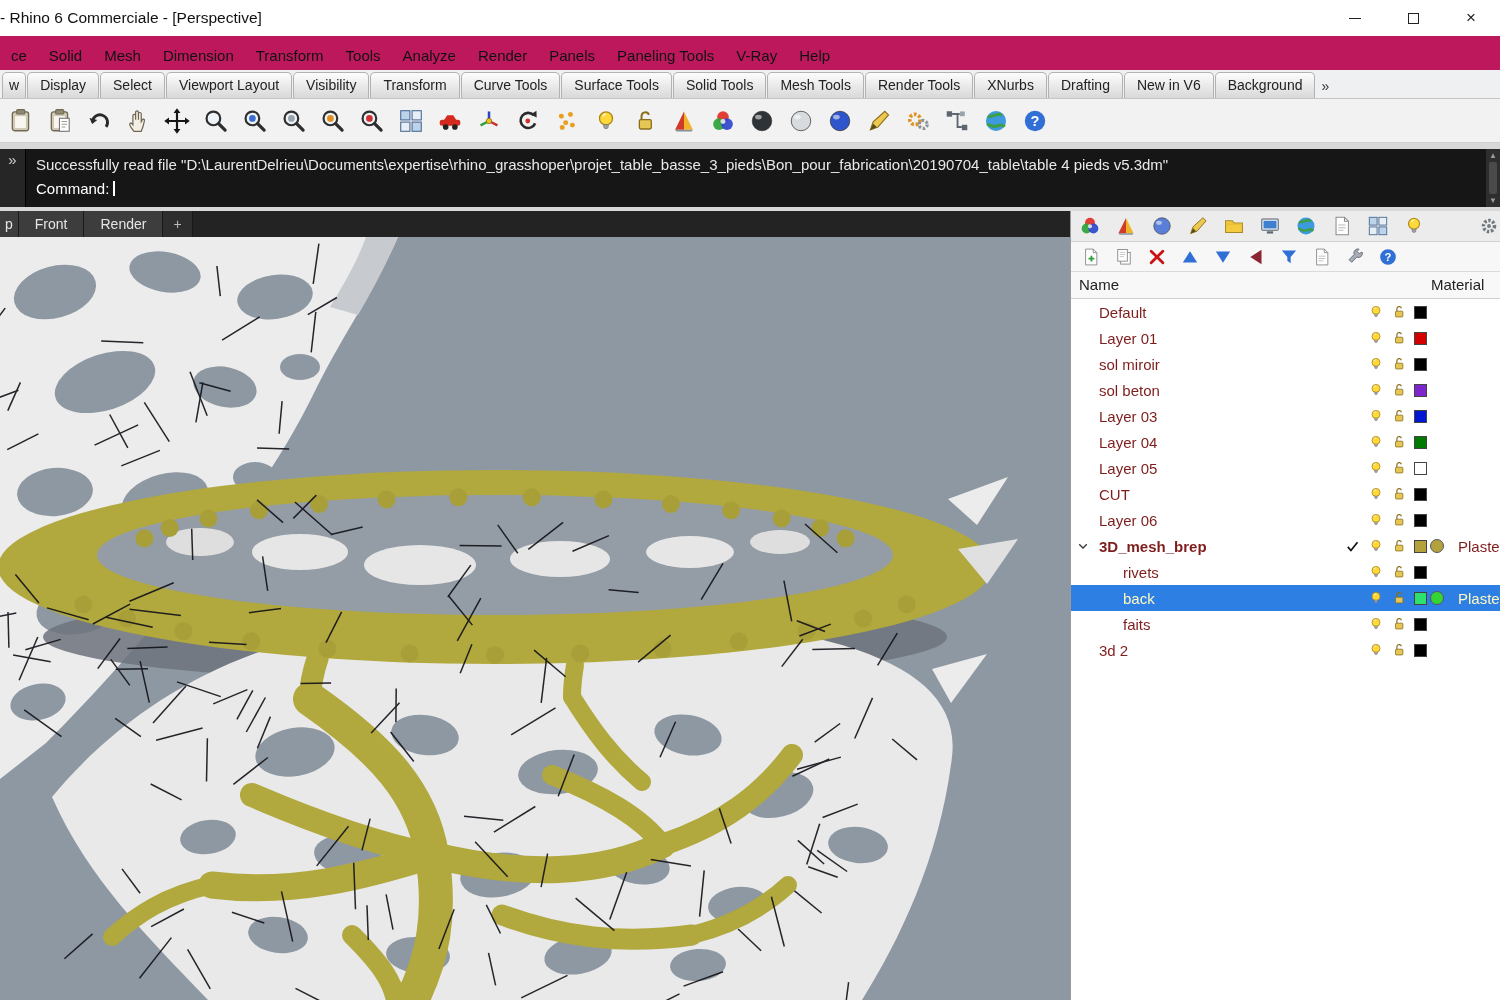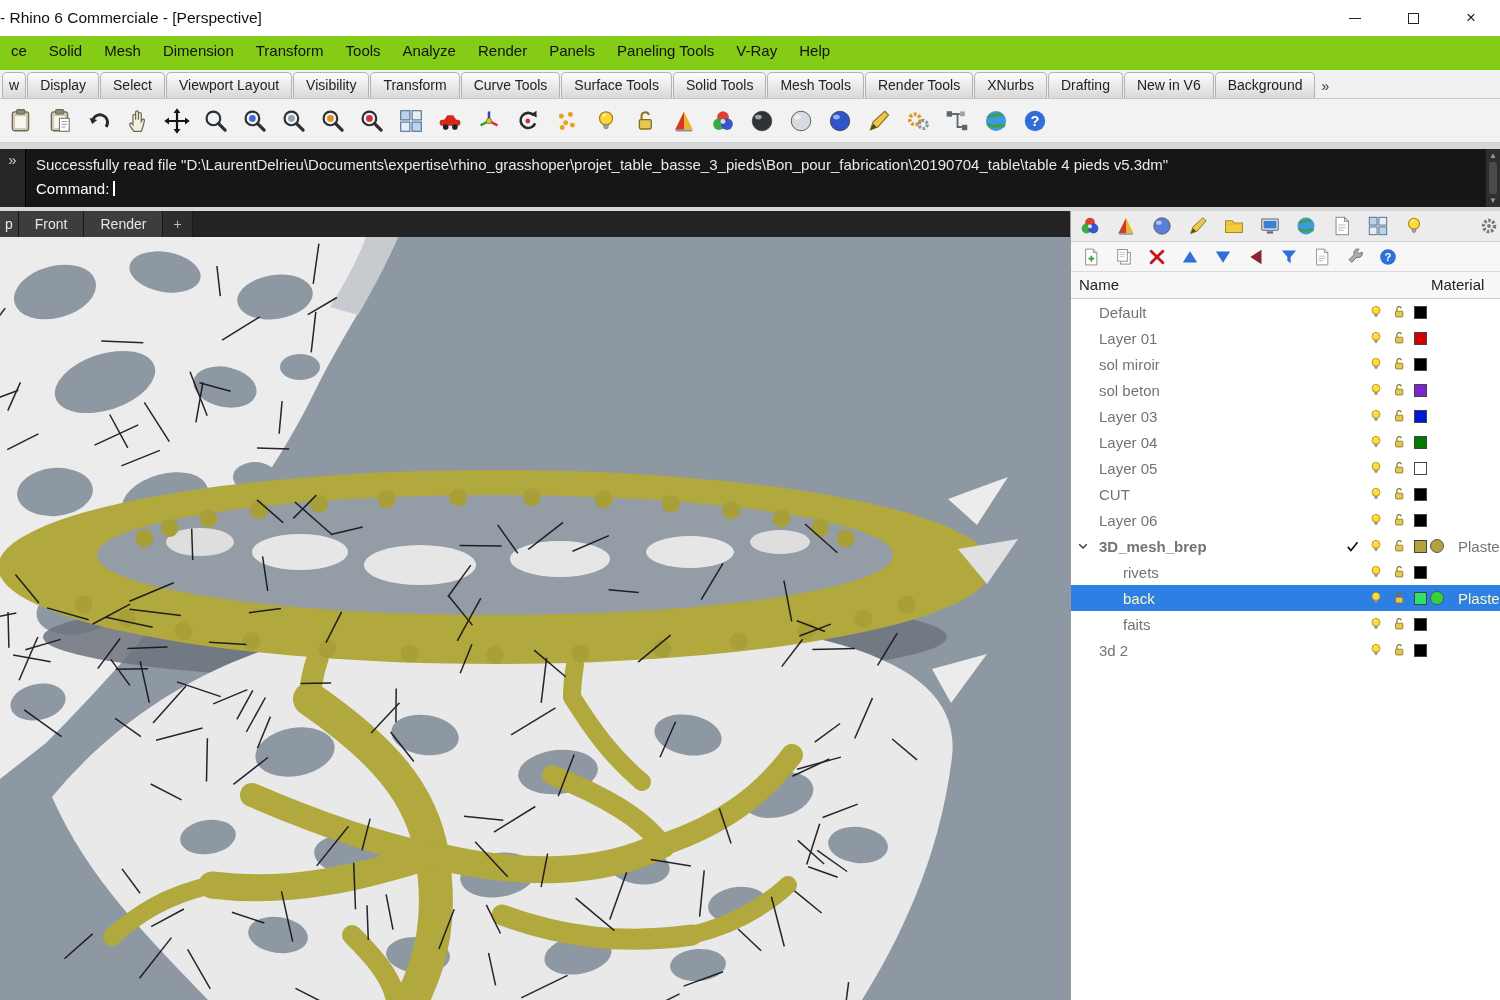--- a/index.html
+++ b/index.html
@@ -7,21 +7,21 @@
   body{font-family:"Liberation Sans",sans-serif;background:#fff;color:#111}
 
   
   .titlebar{height:36px;display:flex;align-items:center;background:#fff;font-size:15.5px;position:relative}
   .win-controls{position:absolute;right:0;top:0;height:100%;display:flex}
   .win-btn{width:58px;height:100%;display:flex;align-items:center;justify-content:center;font-size:17px;color:#222;cursor:default}
   .win-btn .dash{width:12px;border-top:1.6px solid #222;display:inline-block}
   .win-btn .box{width:11px;height:11px;border:1.4px solid #222;display:inline-block}
 
   
-  .menubar{height:34px;display:flex;align-items:flex-start;background:#84cc16;font-size:15px}
+  .menubar{height:34px;display:flex;align-items:flex-end;background:#be185d;font-size:15px}
   .menu-item{padding:6px 11px}
 
   
   .tabbar{height:29px;background:#eef0f2;border-bottom:1px solid #c6c6c6;display:flex;align-items:flex-end;padding-left:2px;white-space:nowrap;overflow:hidden}
   .tab{font-size:14px;color:#222;padding:4px 12px 5px;background:linear-gradient(#fdfdfd,#d8d8d8);border:1px solid #b2b2b2;border-bottom:none;border-radius:5px 5px 0 0;margin-right:1px}
   .tab.partial{padding:4px 6px 5px}
   .tab-overflow{font-size:14px;color:#333;padding:0 5px 4px}
 
   
   .toolbar{height:44px;background:#f2f2f2;display:flex;align-items:center;gap:13px;padding-left:8px;border-bottom:1px solid #cfcfcf}
@@ -56,21 +56,21 @@
   .panel-tabs{height:31px;display:flex;align-items:center;gap:14px;padding:0 8px;position:relative;background:#ececec;border-bottom:1px solid #d2d2d2}
   .ptab-icon{width:22px;height:22px}
   .ptab-icon svg,.ptool-icon svg,.panel-gear svg{width:100%;height:100%;display:block}
   .panel-gear{position:absolute;right:1px;top:5px;width:20px;height:20px}
   .panel-toolbar{height:30px;display:flex;align-items:center;gap:13px;padding:0 10px;background:#f7f7f7;border-bottom:1px solid #dadada}
   .ptool-icon{width:20px;height:20px}
   .layer-header{height:27px;background:#f8f8f8;border-bottom:1px solid #cfcfcf;position:relative;font-size:15px;color:#222}
   .lh-name{position:absolute;left:8px;top:4px}
   .lh-material{position:absolute;left:360px;top:4px}
   .layer-rows{flex:1;background:#fff;overflow:hidden}
-  .layer-row{height:26px;display:flex;align-items:center;font-size:15px;color:#737373;position:relative}
+  .layer-row{height:26px;display:flex;align-items:center;font-size:15px;color:#7f1d1d;position:relative}
   .layer-row.selected{background:#2e7fe4;color:#fef9c3}
   .layer-row .expander{position:absolute;left:5px;top:6px;width:14px;height:14px}
   .layer-row .expander svg{width:14px;height:14px;display:block}
   .layer-name{padding-left:28px;white-space:nowrap}
   .layer-row.child .layer-name{padding-left:52px}
   .layer-row.current .layer-name{font-weight:bold}
   .sp{flex:1}
   .cell{display:flex;align-items:center;justify-content:center;height:100%}
   .c-check{width:24px}
   .c-bulb{width:23px}

